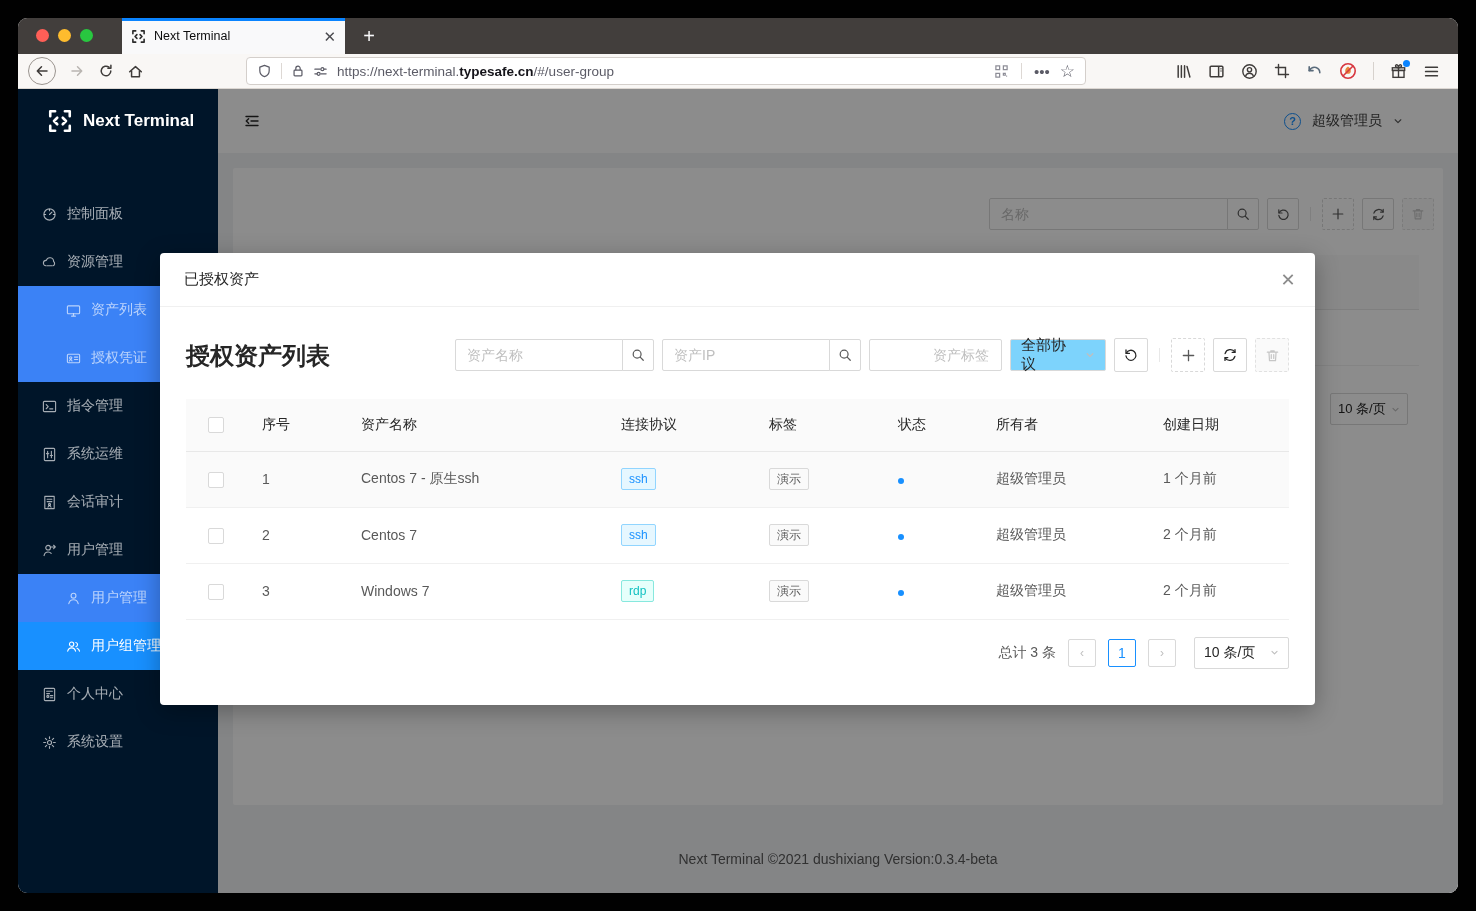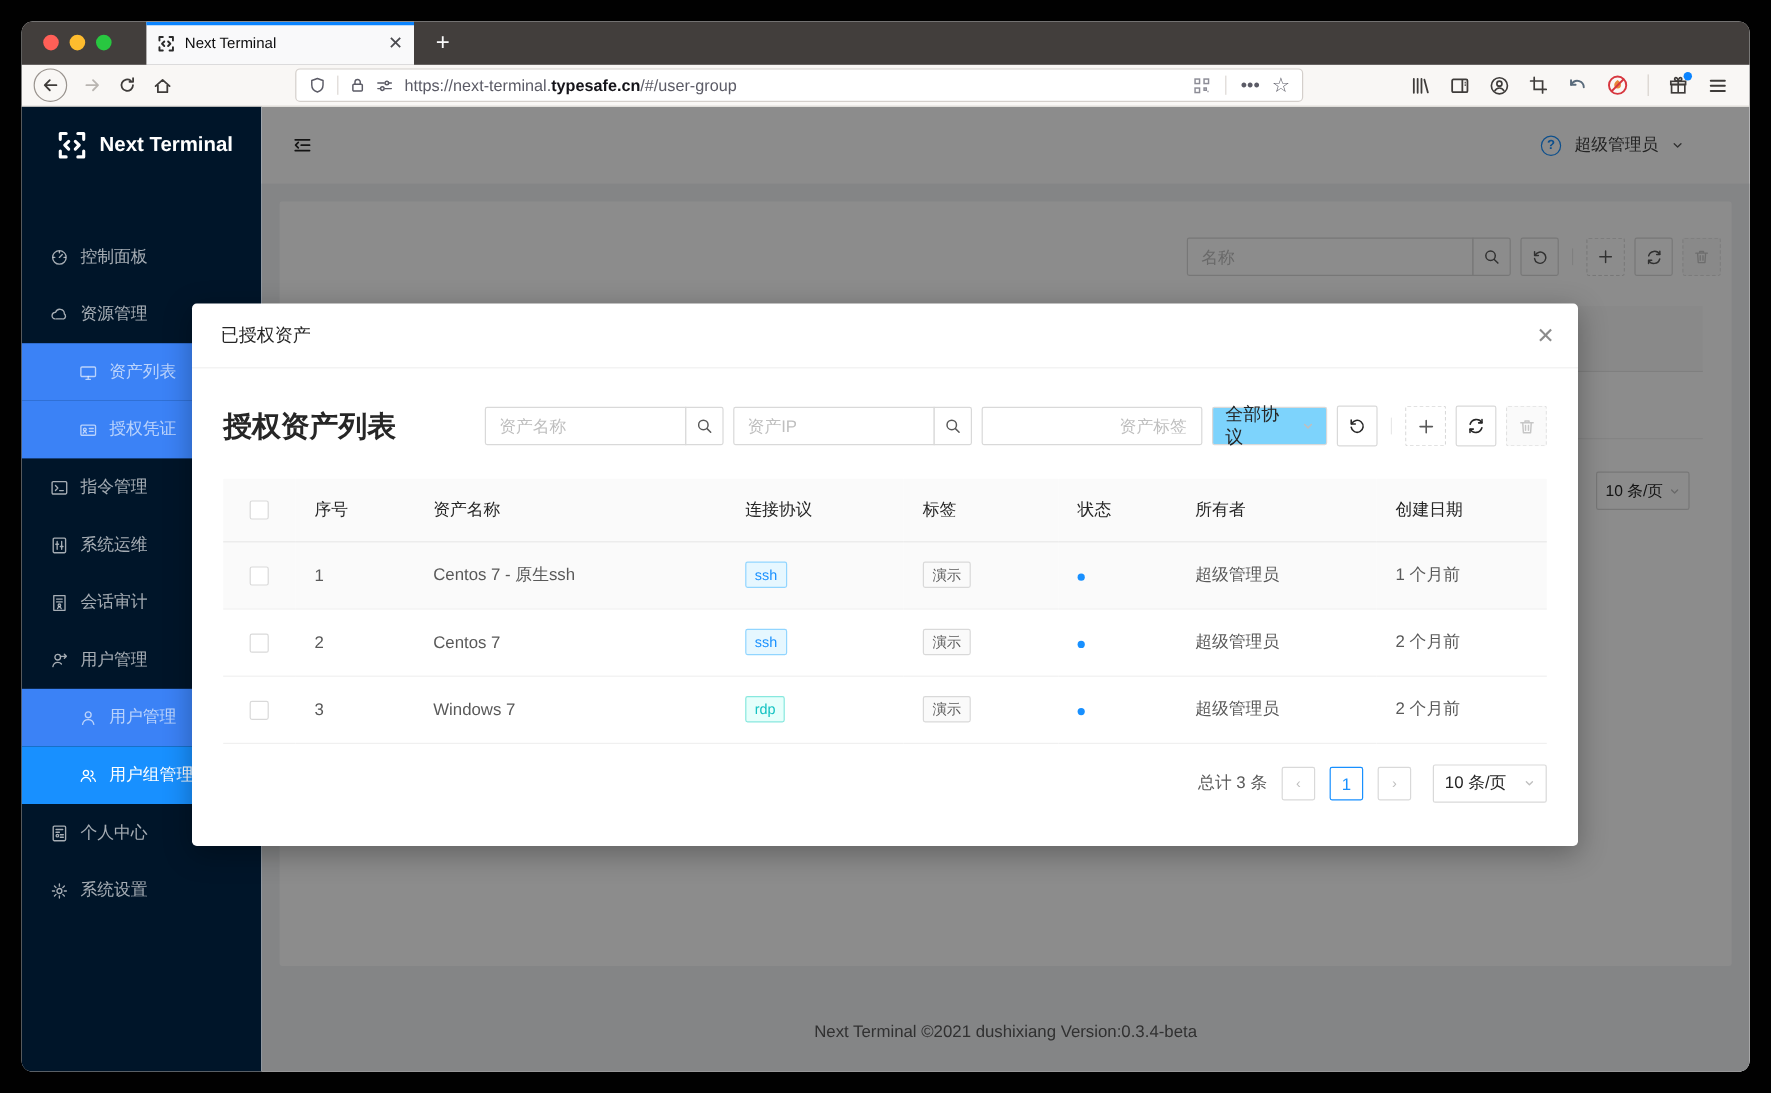--- a/index.html
+++ b/index.html
@@ -74,21 +74,21 @@
   .ant-select { height:32px; border:1px solid #d9d9d9; border-radius:2px; background:#7dd3fc; display:flex; align-items:center; padding:0 10px; gap:8px; font-size:15px; color:#262626; }
 
   
   .modal { position:absolute; left:142px; top:164px; width:1155px; height:452px; background:#fff; border-radius:4px; z-index:30; box-shadow:0 6px 24px rgba(0,0,0,0.3); }
   .modal-header { height:54px; padding:0 24px; display:flex; align-items:center; border-bottom:1px solid #f0f0f0; font-size:15px; font-weight:500; color:#262626; }
   .modal-close { position:absolute; top:0; right:0; width:54px; height:54px; display:flex; align-items:center; justify-content:center; color:#8c8c8c; font-size:18px; }
   .modal-body { padding:31px 26px 0; }
   .m-toprow { display:flex; align-items:center; margin-bottom:27px; }
   .m-heading { font-size:24px; font-weight:700; color:#262626; line-height:33px; }
   .m-filters { margin-left:auto; display:flex; align-items:center; gap:8px; }
-  .w168 { width:168px; } .w152 { width:184px; text-align:right; padding-right:12px; }
+  .w168 { width:168px; } .w152 { width:133px; text-align:right; padding-right:12px; }
 
   table.assets { width:100%; border-collapse:collapse; font-size:14px; }
   .assets th { height:52px; padding:0 16px; background:#fafafa; text-align:left; font-weight:500; color:#262626; border-bottom:1px solid #e8e8e8; }
   .assets td { height:56px; padding:0 16px; color:#595959; border-bottom:1px solid #f0f0f0; }
   .assets tr.row-hover td { background:#fafafa; }
   .cb { width:16px; height:16px; border:1px solid #d9d9d9; border-radius:2px; background:#fff; display:inline-block; vertical-align:middle; }
   .tag { display:inline-block; padding:0 7px; height:22px; line-height:20px; font-size:12px; border-radius:2px; border:1px solid; }
   .tag-blue { color:#1890ff; background:#e6f7ff; border-color:#91d5ff; }
   .tag-cyan { color:#13c2c2; background:#e6fffb; border-color:#87e8de; }
   .tag-default { color:#595959; background:#fafafa; border-color:#d9d9d9; }

